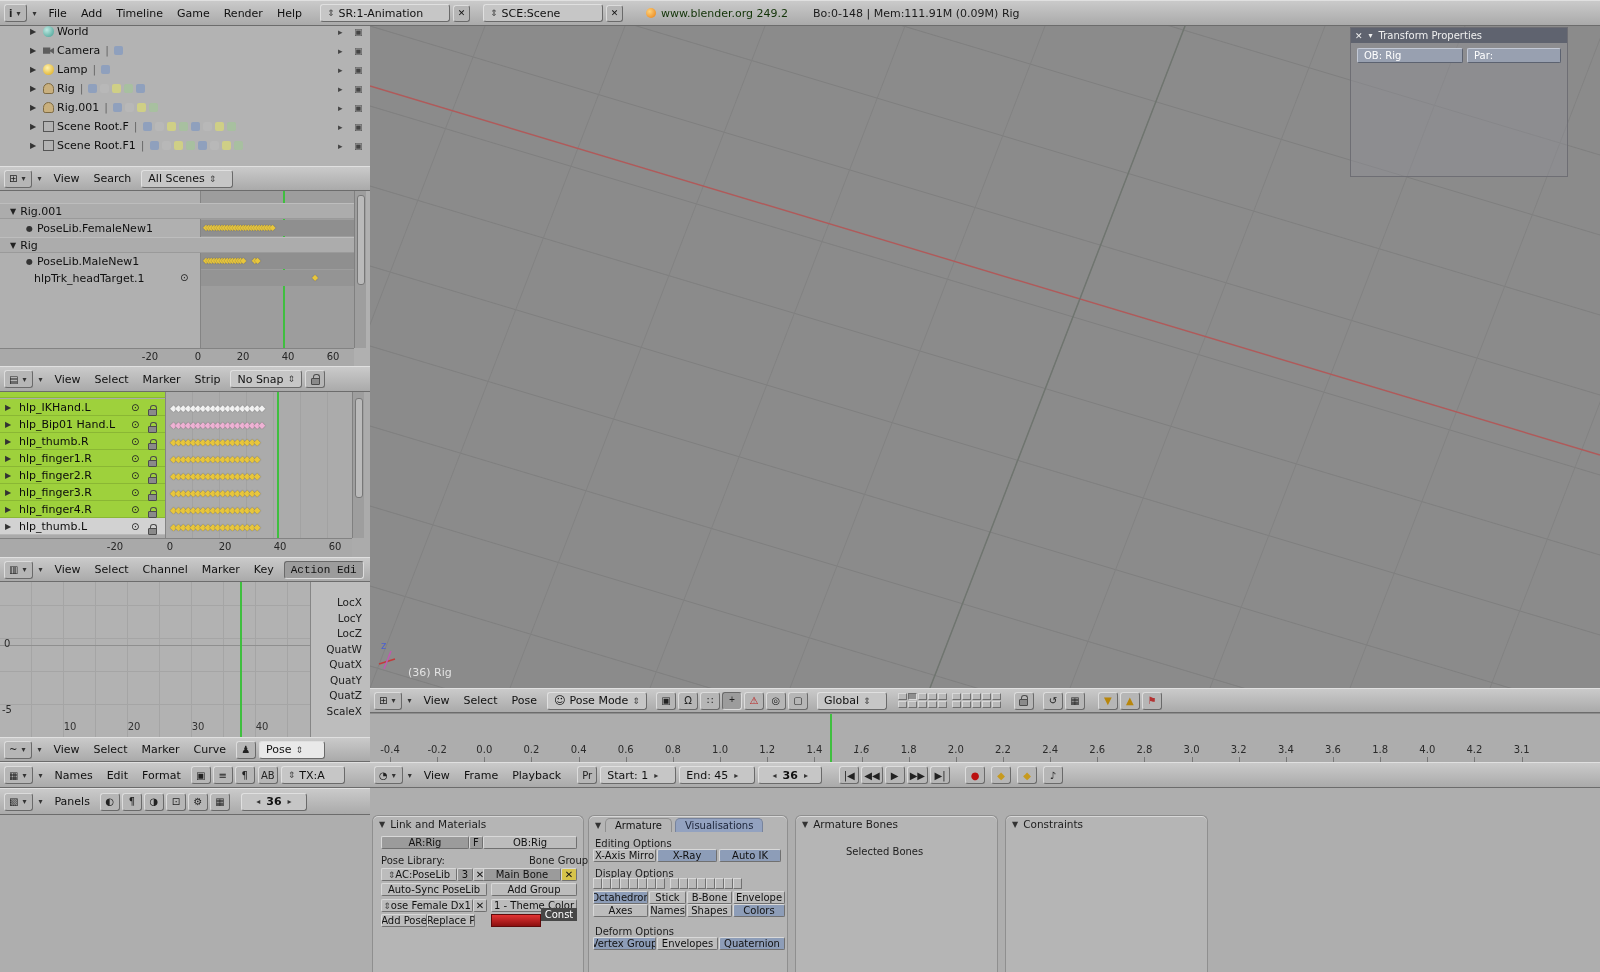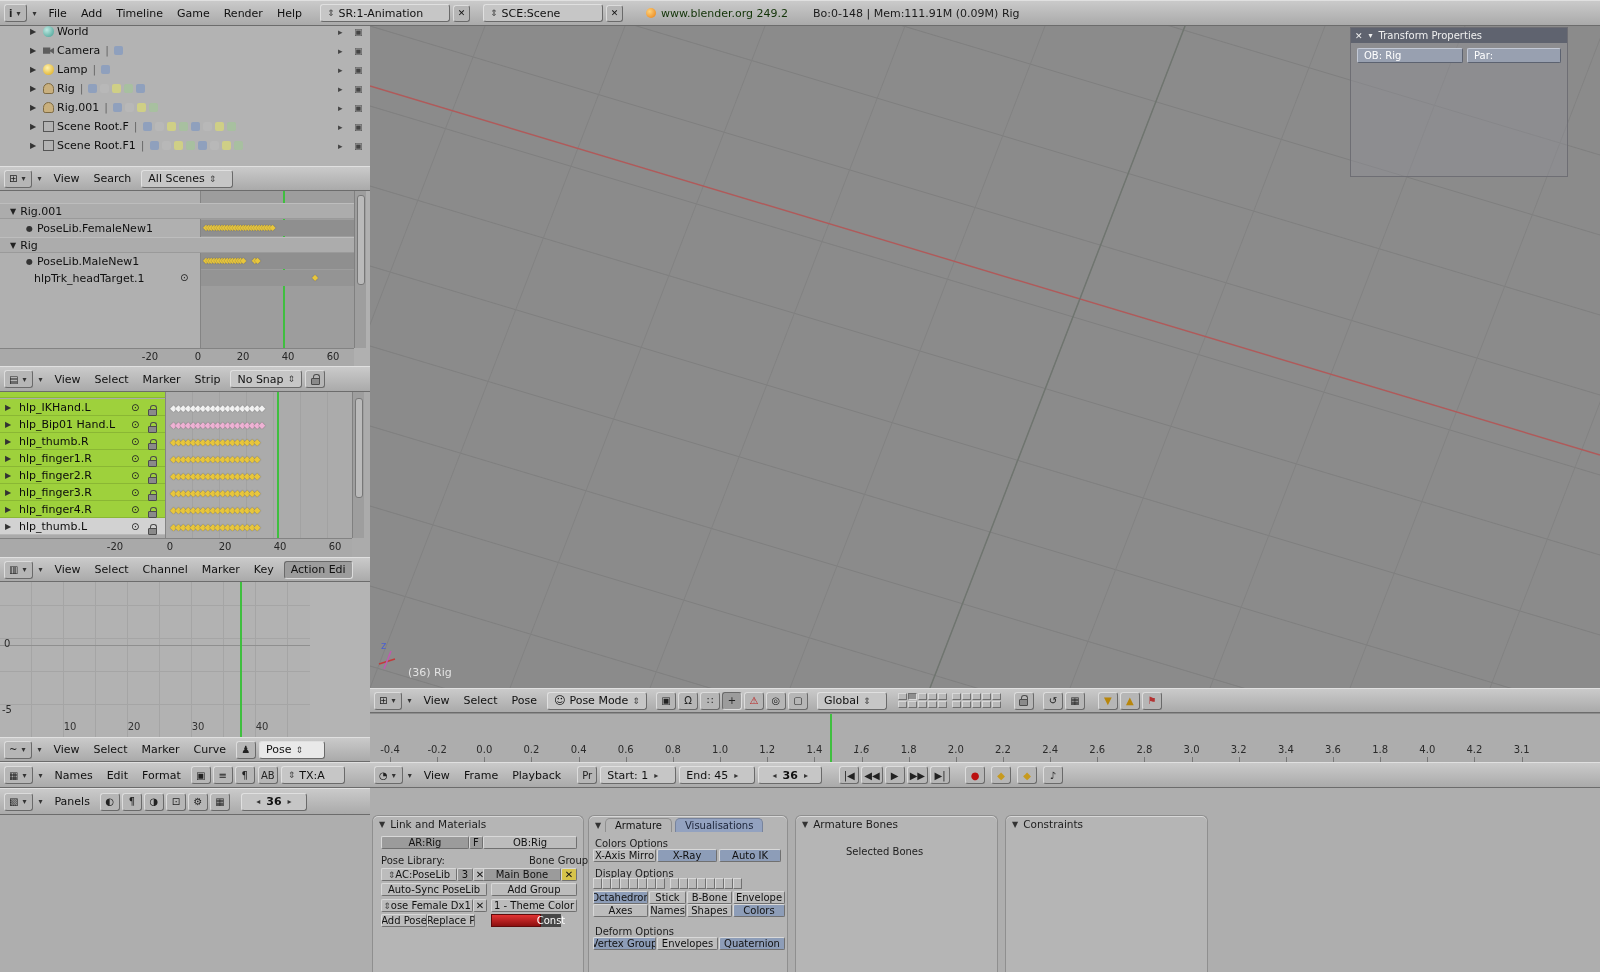--- a/index.html
+++ b/index.html
@@ -8,21 +8,21 @@
   #app{position:relative;width:1600px;height:972px;overflow:hidden;background:#b0b0b0;}
   
   .hdr{position:absolute;background:linear-gradient(#cacaca,#aaaaaa);border-top:1px solid #e0e0e0;border-bottom:1px solid #6c6c6c;display:flex;align-items:center;gap:3px;padding:0 4px;font-size:11px;}
   .menu{padding:2px 7px;border-radius:2px;color:#101010;cursor:default;}
   .wt{display:inline-flex;align-items:center;gap:2px;height:18px;padding:0 4px;background:#b6b6b6;border:1px solid;border-color:#dcdcdc #6a6a6a #6a6a6a #dcdcdc;border-radius:3px;font-size:10px;color:#222;}
   .carr{color:#333;font-size:8px;margin:0 2px;}
   .fld{display:inline-flex;align-items:center;gap:4px;height:18px;padding:0 6px;background:#c6c6c6;border:1px solid;border-color:#e0e0e0 #6a6a6a #6a6a6a #e0e0e0;border-radius:3px;white-space:nowrap;}
   .fld.white{background:#e9e9e9;}
   .grip{font-size:9px;color:#444;}
   .ibtn{min-width:20px;height:18px;display:inline-flex;align-items:center;justify-content:center;background:#b6b6b6;border:1px solid;border-color:#dcdcdc #6a6a6a #6a6a6a #dcdcdc;border-radius:3px;font-size:10px;padding:0 2px;color:#222;}
-  .pressed{background:#9c9c9c;border-color:#6a6a6a #dcdcdc #dcdcdc #6a6a6a;}
+  .pressed{background:#9c9c9c;border-color:#6a6a6a #dcdcdc #dcdcdc #6a6a6a;font-family:Liberation Mono, monospace;}
   .xbtn{width:17px;height:17px;display:inline-flex;align-items:center;justify-content:center;background:#b6b6b6;border:1px solid;border-color:#dcdcdc #6a6a6a #6a6a6a #dcdcdc;border-radius:3px;font-size:9px;}
   .lockicon{position:relative;display:inline-block;width:9px;height:7px;background:#8a8a8a;border:1px solid #4c4c4c;border-radius:1px;margin-top:4px;}
   .lockicon::before{content:"";position:absolute;left:1px;top:-5px;width:5px;height:4px;border:1px solid #4c4c4c;border-bottom:none;border-radius:3px 3px 0 0;}
   
   #topbar{left:0;top:0;width:1600px;height:26px;}
   .badge{display:inline-flex;align-items:center;gap:5px;height:18px;padding:0 10px;border-radius:9px;color:#123307;font-size:11px;margin-left:10px;}
   .badge .dot{width:10px;height:10px;border-radius:50%;background:radial-gradient(circle at 35% 35%,#ffd27a,#e87d10);}
   #stats{margin-left:12px;color:#1a1a1a;}
   
   .area{position:absolute;overflow:hidden;}
@@ -163,28 +163,28 @@
           <span class="grip">⇕</span>
           <span>ose Female Dx1</span>
         </div>
       <div class="pbtn" style="left:100px;top:83px;width:14px;">✕</div>
       <div class="pbtn" style="left:118px;top:83px;width:86px;">
           <span>1 - Theme Color</span>
         </div>
       <div class="pbtn" style="left:8px;top:98px;width:46px;">Add Pose</div>
       <div class="pbtn" style="left:54px;top:98px;width:48px;">Replace P</div>
       <div class="swatch" style="left:118px;top:98px;width:50px;"></div>
-      <div class="constseg" style="left:168px;top:98px;width:20px;">Const</div>
+      <div class="constseg" style="left:168px;top:92px;width:36px;">Const</div>
     </div>
 
     <div class="panel" style="left:588px;width:200px;">
       <span class="ptri" style="position:absolute;left:6px;top:5px;font-size:8px;">▼</span>
       <div class="tab on" style="left:16px;">Armature</div>
       <div class="tab off" style="left:86px;">Visualisations</div>
-      <div class="plbl" style="left:6px;top:22px;">Colors Options</div>
+      <div class="plbl" style="left:6px;top:22px;">Editing Options</div>
       <div id="arm-edit-row">
           <div class="pbtn" style="left: 4px; top: 33px; width: 63px;">X-Axis Mirro</div>
           <div class="pbtn blue" style="left: 68px; top: 33px; width: 60px;">X-Ray</div>
           <div class="pbtn blue" style="left: 130px; top: 33px; width: 62px;">Auto IK</div>
         </div>
       <div class="plbl" style="left:6px;top:52px;">Display Options</div>
       <div id="arm-toggles">
           <span class="mini-tog" style="left: 4px; top: 62px;"></span>
           <span class="mini-tog" style="left: 13px; top: 62px;"></span>
           <span class="mini-tog" style="left: 22px; top: 62px;"></span>
@@ -681,20 +681,30 @@
       </span>
     <span class="fld pressed" style="min-width:64px;overflow:hidden;">
         <span>Action Edi</span>
       </span>
   </div>
 
   <div id="ipo-area" class="area">
     <div id="ipo-graph"></div>
     <div style="position:absolute;left:0;top:63px;width:310px;height:1px;background:#8f8f8f;"></div>
     <div class="cfline" style="left:240px;top:0;height:155px;"></div>
+    <div id="ipo-chancol">
+        <span class="ipo-chan" style="top: 14px;">LocX</span>
+        <span class="ipo-chan" style="top: 29.5px;">LocY</span>
+        <span class="ipo-chan" style="top: 45px;">LocZ</span>
+        <span class="ipo-chan" style="top: 60.5px;">QuatW</span>
+        <span class="ipo-chan" style="top: 76px;">QuatX</span>
+        <span class="ipo-chan" style="top: 91.5px;">QuatY</span>
+        <span class="ipo-chan" style="top: 107px;">QuatZ</span>
+        <span class="ipo-chan" style="top: 122.5px;">ScaleX</span>
+      </div>
   <span class="ytick" style="left: 4px; top: 56px;">0</span>
       <span class="ytick" style="left: 2px; top: 122px;">-5</span>
       <span class="rlabel" style="left: 70px; top: 139px; color: rgb(51, 51, 51);">10</span>
       <span class="rlabel" style="left: 134px; top: 139px; color: rgb(51, 51, 51);">20</span>
       <span class="rlabel" style="left: 198px; top: 139px; color: rgb(51, 51, 51);">30</span>
       <span class="rlabel" style="left: 262px; top: 139px; color: rgb(51, 51, 51);">40</span>
     </div>
   <div class="hdr" style="left:0;top:737px;width:370px;height:25px;">
     <span class="wt">~<span class="carr">▾</span></span>
     <span class="carr">▾</span>

